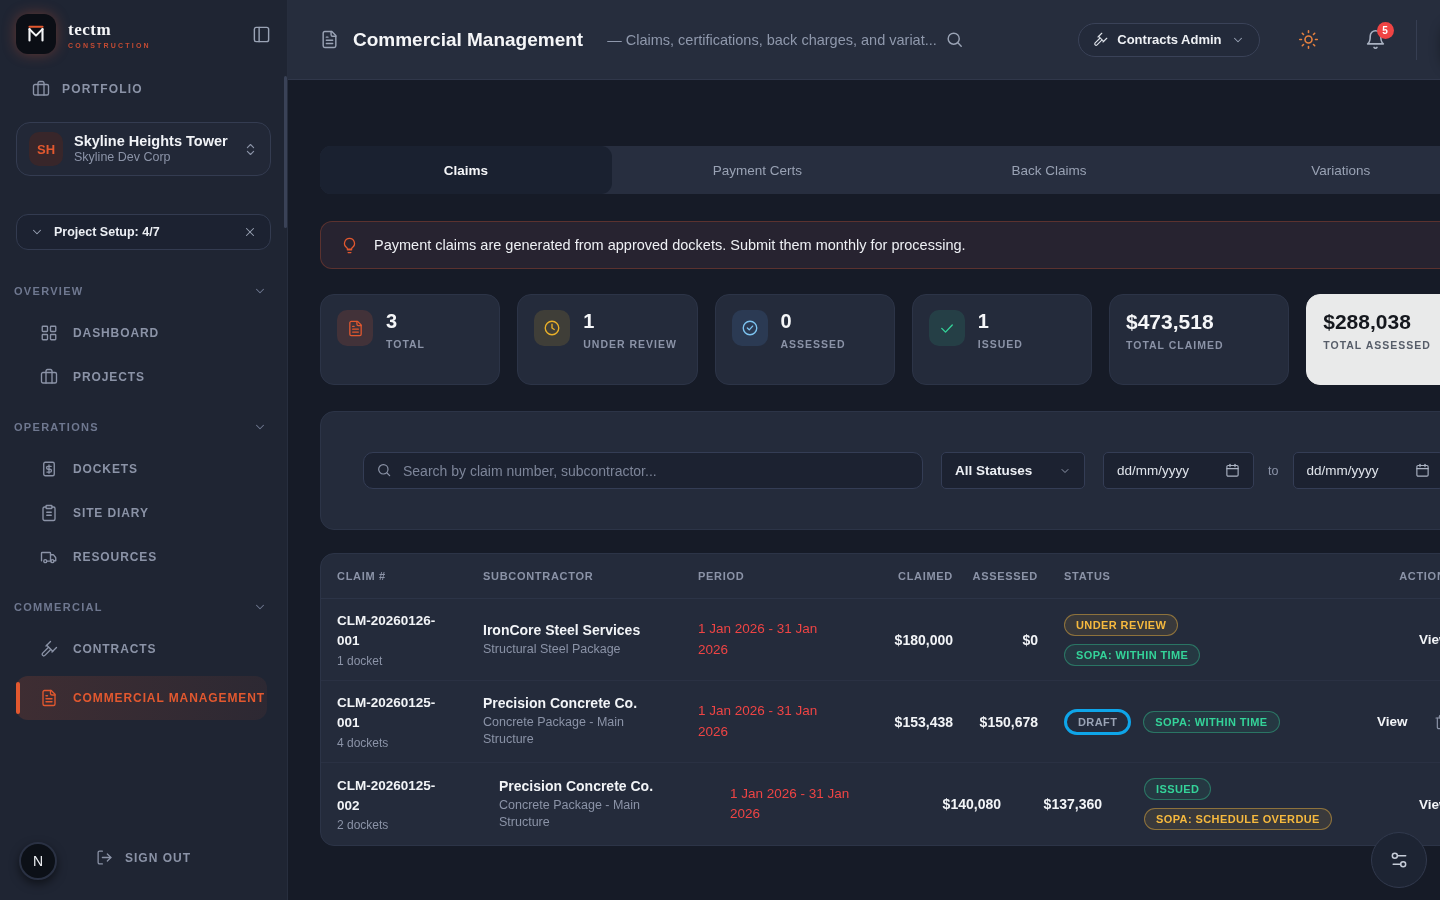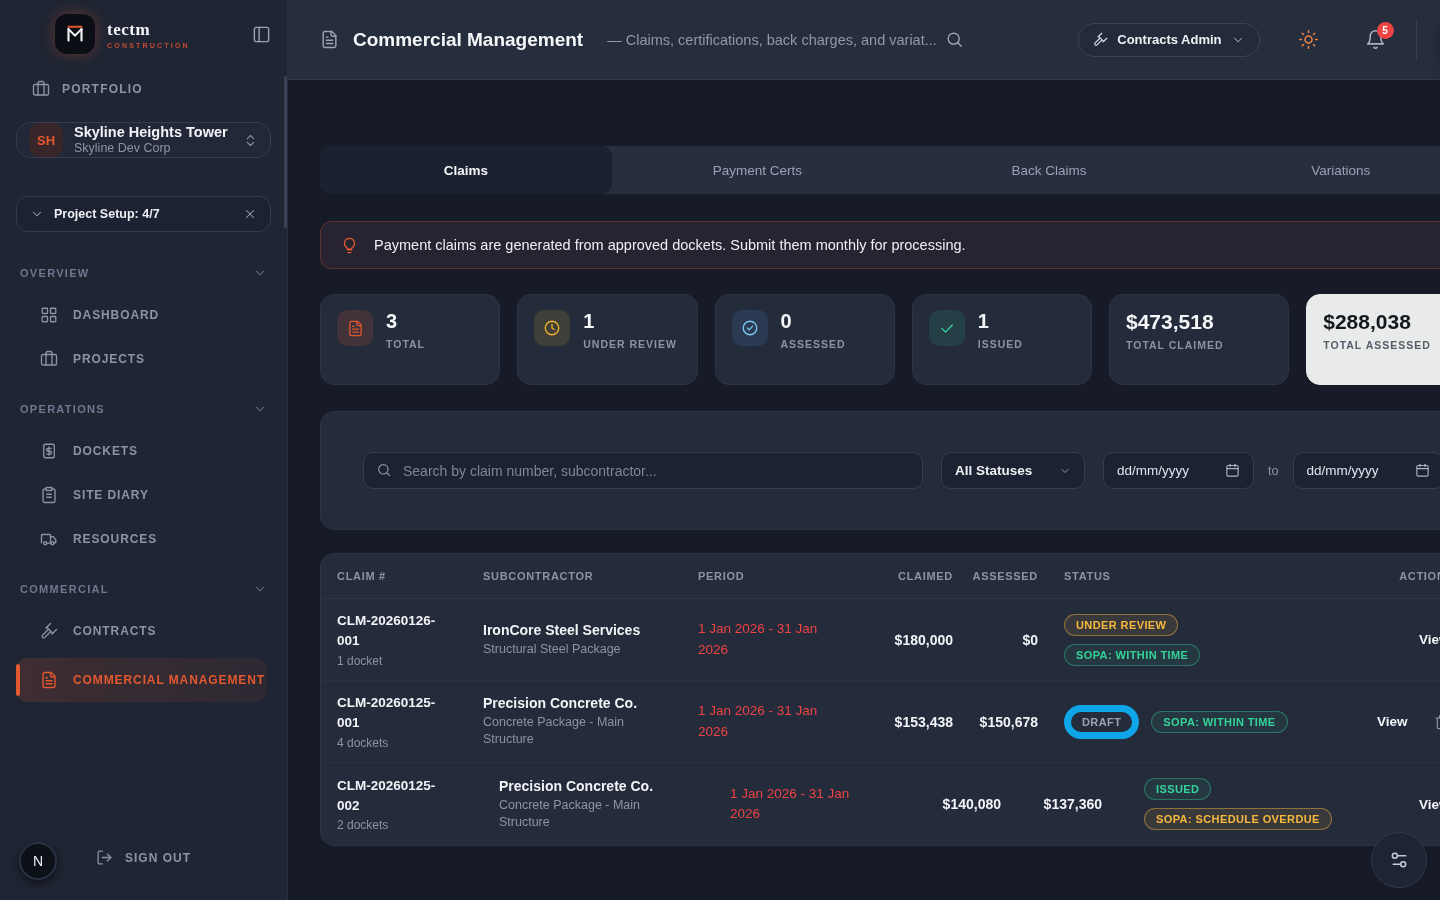--- a/index.html
+++ b/index.html
@@ -11,55 +11,55 @@
   }
   svg { display:block; }
   .ic { stroke:currentColor; fill:none; stroke-width:1.8; stroke-linecap:round; stroke-linejoin:round; }
 
   
   .sidebar {
     width:288px; height:900px; background:#1f2533; position:relative;
     border-right:1px solid #272e3e; flex-shrink:0;
   }
   .sb-scrollthumb { position:absolute; right:0; top:76px; width:3px; height:152px; background:#3a4257; border-radius:2px; }
-  .sb-logo { display:flex; align-items:center; padding:14px 16px 0 16px;margin-left:39px; }
+  .sb-logo { display:flex; align-items:center; padding:14px 16px 0 16px; }
   .logo-box {
     width:40px; height:40px; border-radius:12px; background:#0b0e15;
     display:flex; align-items:center; justify-content:center;
     box-shadow:0 0 14px rgba(226,88,47,.35);
   }
   .logo-text { margin-left:12px; }
   .logo-name { font-family:"Liberation Serif", serif; font-weight:bold; font-size:17px; color:#f4f5f7; letter-spacing:.5px; }
   .logo-tag { font-size:7px; font-weight:bold; letter-spacing:2.2px; color:#c44b33; margin-top:2px; }
   .sb-collapse { margin-left:auto; color:#9aa3b5; cursor:pointer; }
 
   .sb-portfolio { display:flex; align-items:center; gap:12px; margin:26px 0 0 32px; color:#8b93a7; font-size:12px; font-weight:bold; letter-spacing:1.2px; cursor:pointer; }
 
   .project-card {
-    margin:24px 16px 0 16px; height:36px; border:1px solid #343c51; border-radius:14px;
+    margin:24px 16px 0 16px; height:54px; border:1px solid #343c51; border-radius:14px;
     display:flex; align-items:center; padding:0 12px; cursor:pointer; background:#222837;
   }
   .project-avatar {
     width:34px; height:34px; border-radius:10px; background:#38262a;
     color:#e2582f; font-size:13px; font-weight:bold; display:flex; align-items:center; justify-content:center;
   }
   .project-meta { margin-left:11px; line-height:1.25; }
   .project-name { font-size:14.5px; font-weight:bold; color:#f1f3f7; }
   .project-company { font-size:12.5px; color:#8b93a7; }
   .project-unfold { margin-left:auto; color:#8b93a7; }
 
   .setup-pill {
     margin:38px 16px 0 16px; height:36px; border:1px solid #333b50; border-radius:12px; background:#1c2231;
     display:flex; align-items:center; padding:0 13px; cursor:pointer;
   }
   .setup-pill .chev { color:#9aa3b5; }
   .setup-label { margin-left:10px; font-size:12.5px; font-weight:bold; color:#eceff4; }
   .setup-close { margin-left:auto; color:#9aa3b5; cursor:pointer; }
 
-  .sb-section { display:flex; align-items:center; margin:34px 20px 0 20px; color:#6f7890; font-size:11px; font-weight:bold; letter-spacing:1.3px; cursor:pointer; }
+  .sb-section { display:flex; align-items:center; margin:34px 20px 0 14px; color:#6f7890; font-size:11px; font-weight:bold; letter-spacing:1.3px; cursor:pointer; }
   .sb-section .chev { margin-left:auto; color:#6f7890; }
   .sb-item { display:flex; align-items:center; gap:15px; margin:26px 16px 0 40px; color:#8b93a7; font-size:12px; font-weight:bold; letter-spacing:.9px; cursor:pointer; }
   .sb-item svg { flex-shrink:0; }
   .sb-item-active {
     margin:18px 20px 0 16px; height:44px; border-radius:12px;
     background:linear-gradient(90deg, rgba(226,88,47,.16), rgba(226,88,47,.07));
     display:flex; align-items:center; gap:15px; padding-left:24px; position:relative;
     color:#e2582f; font-size:12px; font-weight:bold; letter-spacing:.9px; cursor:pointer;
   }
   .sb-item-active::before { content:""; position:absolute; left:0; top:6px; bottom:6px; width:4px; border-radius:4px; background:#e2582f; }
@@ -148,21 +148,21 @@
   }
   .search-box { flex:1; position:relative; }
   .search-box svg { position:absolute; left:13px; top:10px; color:#8b93a7; }
   .search-box input {
     width:100%; height:37px; background:#1c2231; border:1px solid #343d55; border-radius:10px;
     color:#e8ebf1; font-size:14px; padding:0 14px 0 39px; outline:none;
     font-family:"Liberation Sans", sans-serif;
   }
   .search-box input::placeholder { color:#7d8599; }
   .select-box, .date-box {
-    height:37px; background:#1c2231; border:1px solid #343d55; border-radius:10px;
+    height:37px; background:#1c2231; border:1px solid #343d55; border-radius:5px;
     display:flex; align-items:center; padding:0 13px; cursor:pointer; flex-shrink:0;text-align:center;
   }
   .select-box { width:144px; }
   .select-box span { font-size:13.5px; font-weight:bold; color:#eceff4; }
   .select-box .chev { margin-left:auto; color:#9aa3b5; }
   .date-box { width:151px; }
   .date-box span { font-size:13.5px; color:#dfe3ea; }
   .date-box svg { margin-left:auto; color:#aab2c2; }
   .to-label { font-size:12.5px; color:#8b93a7; flex-shrink:0; margin:0 -4px; }
 
@@ -187,21 +187,21 @@
   .cell-money { font-size:14px; font-weight:bold; color:#f2f4f7; text-align:right; }
   .cell-status { padding-left:26px; display:flex; }
   .cell-status.stack { flex-direction:column; align-items:flex-start; gap:8px; }
   .cell-status.inline { flex-direction:row; align-items:center; gap:12px; }
   .badge {
     display:inline-flex; align-items:center; border-radius:999px; padding:4px 11px;
     font-size:11px; font-weight:bold; letter-spacing:.4px; white-space:nowrap;
   }
   .badge.amber { color:#f6b93e; background:rgba(246,185,62,.10); border:1px solid rgba(246,185,62,.45); }
   .badge.green { color:#34d399; background:rgba(52,211,153,.08); border:1px solid rgba(52,211,153,.40); }
-  .badge.ghost { color:#9aa3b5; background:transparent; border:7px solid #0ea5e9; }
+  .badge.ghost { color:#9aa3b5; background:transparent; border:3px solid #0ea5e9; }
   .cell-action { display:flex; align-items:center; justify-content:flex-end; gap:26px; padding-right:20px; }
   .view-btn { font-size:13.5px; font-weight:bold; color:#f2f4f7; cursor:pointer; background:none; border:none; font-family:"Liberation Sans", sans-serif; }
   .trash-btn { color:#8b93a7; cursor:pointer; background:none; border:none; }
 
   .fab {
     position:fixed; right:13px; bottom:12px; width:56px; height:56px; border-radius:50%;
     background:#1d2433; border:1px solid #323a4e; color:#c6ccd8;
     display:flex; align-items:center; justify-content:center; cursor:pointer;
   }
 </style>

